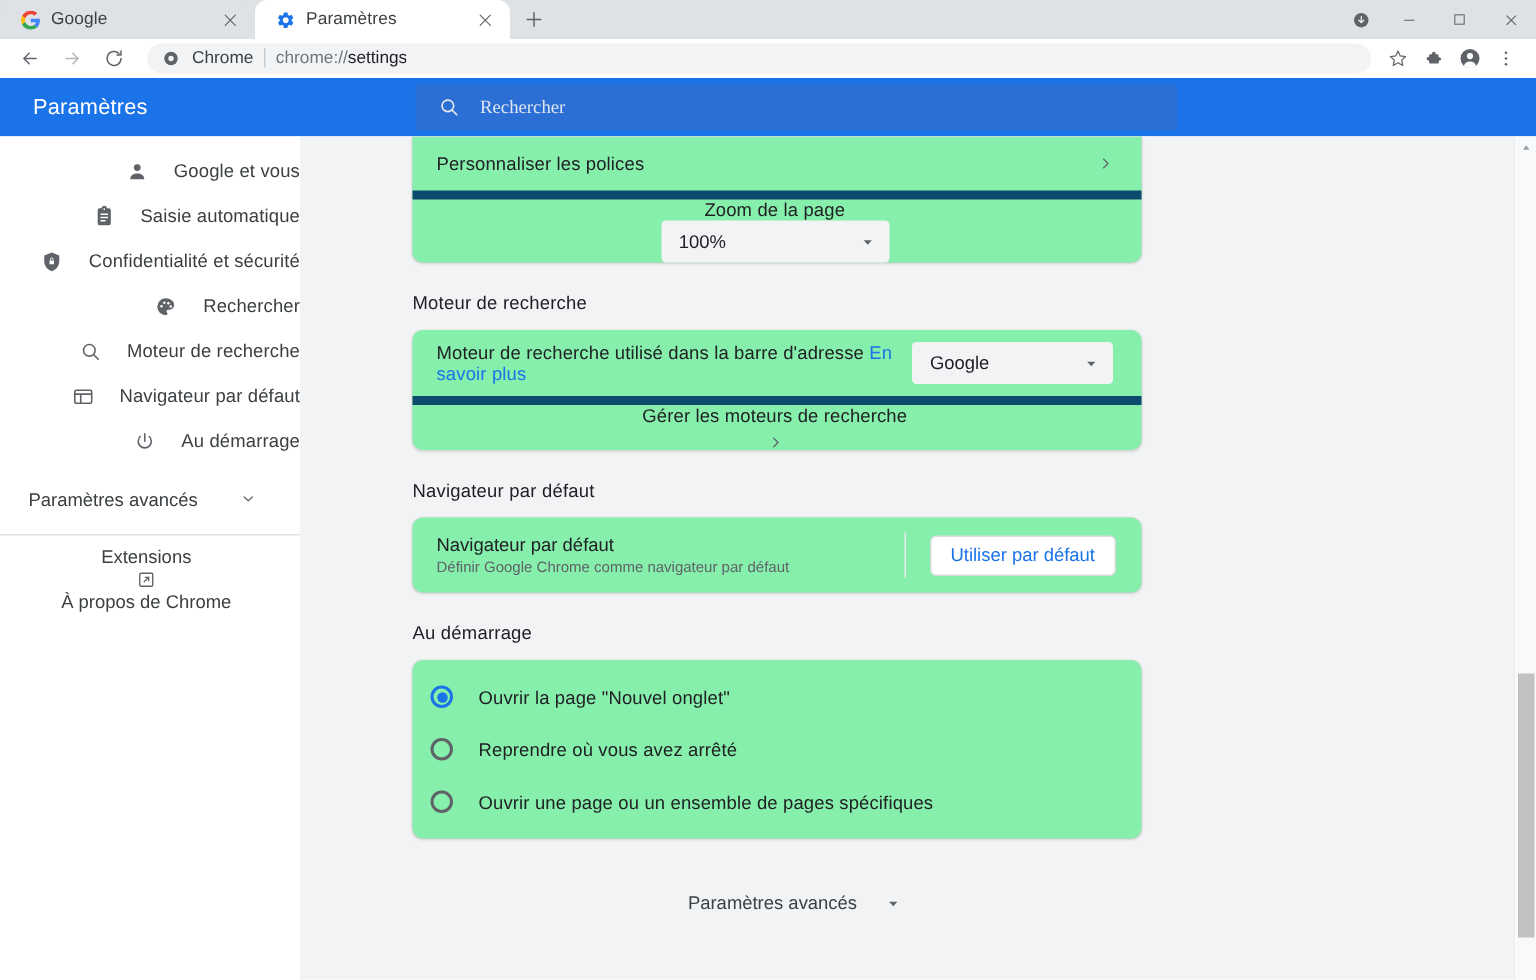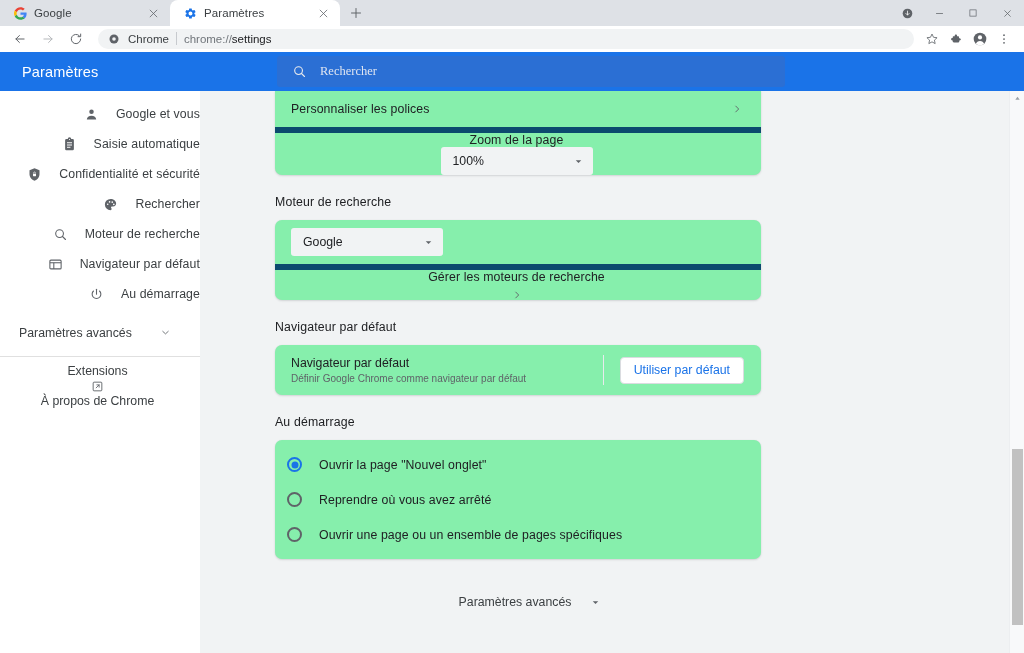--- a/index.html
+++ b/index.html
@@ -600,20 +600,21 @@
                   <path d="M6 9 L12 15.5 L18 9z"></path>
                 </svg>
             </span>
           </span>
         </div>
       </div>
 
       <div class="section-title">Moteur de recherche</div>
       <div class="card">
         <div class="row" style="min-height:44px;">
+          <span class="row-label"><span>Moteur de recherche utilisé dans la barre d'adresse</span> <a href="#">En savoir plus</a></span>
           <span class="dropdown">
             <span class="dd-val">Google</span>
             <span class="dd-caret">
               <svg viewBox="0 0 24 24" width="11" height="11" fill="currentColor">
                   <path d="M6 9 L12 15.5 L18 9z"></path>
                 </svg>
             </span>
           </span>
         </div>
         <div class="row">

